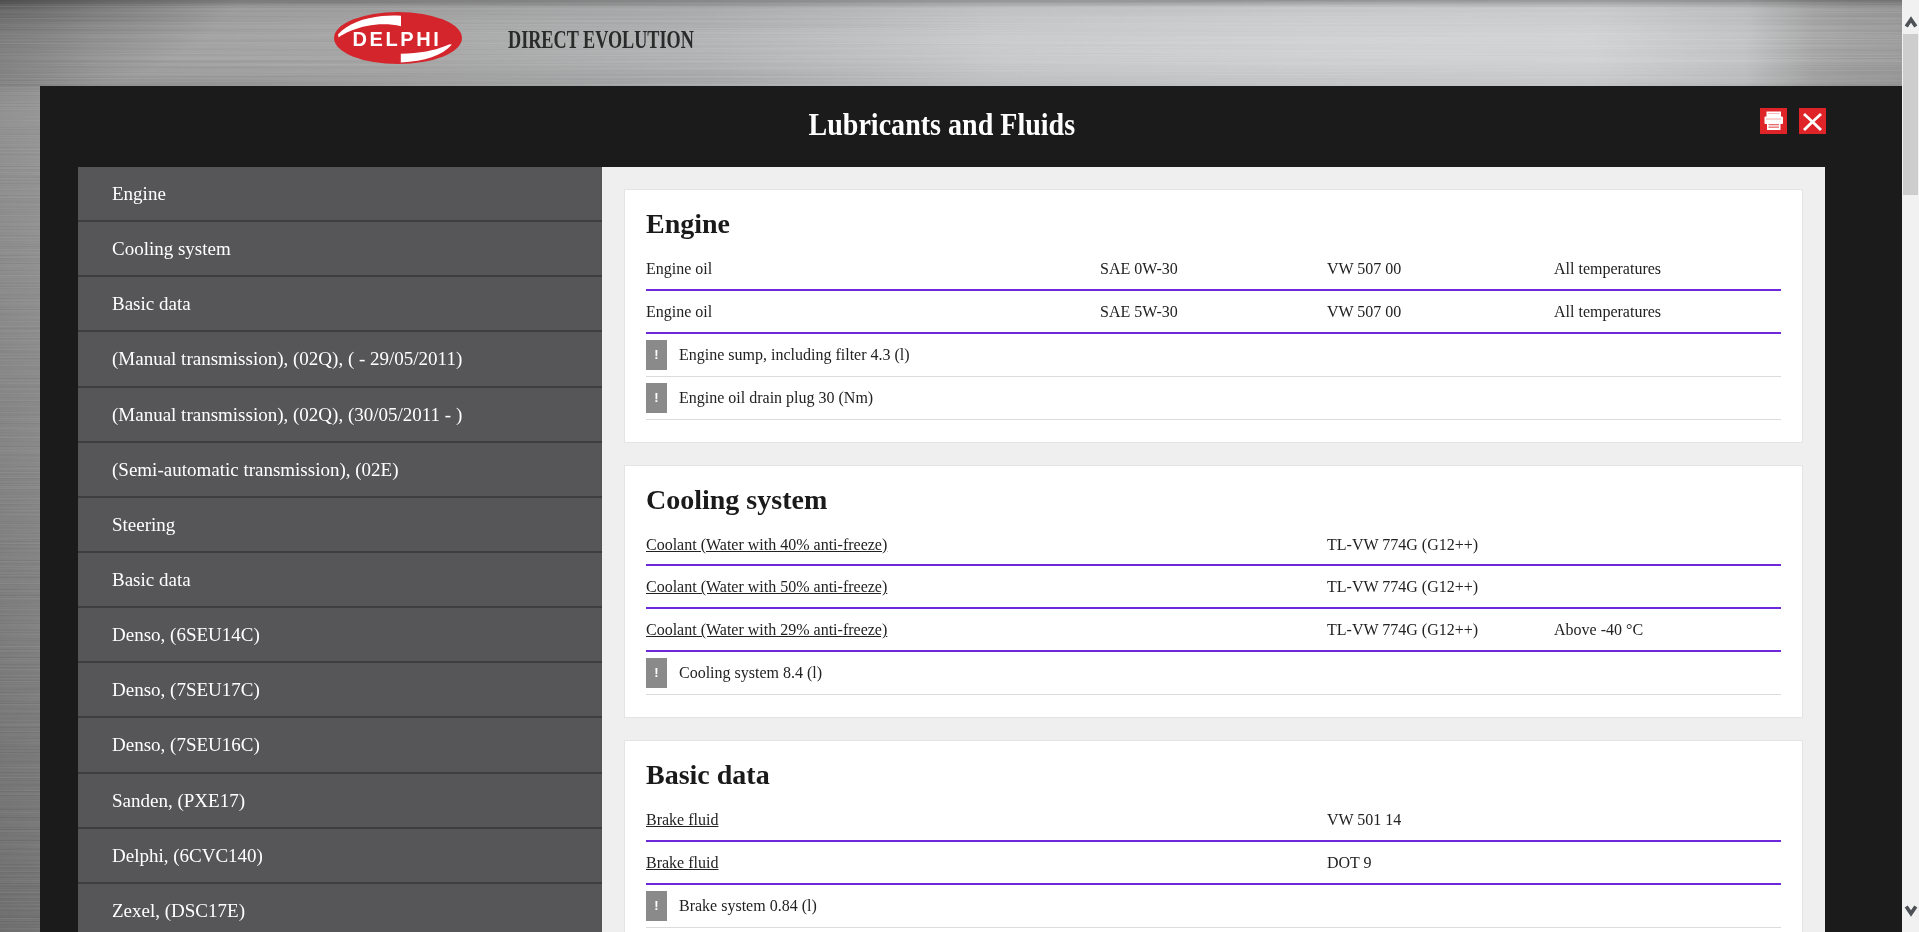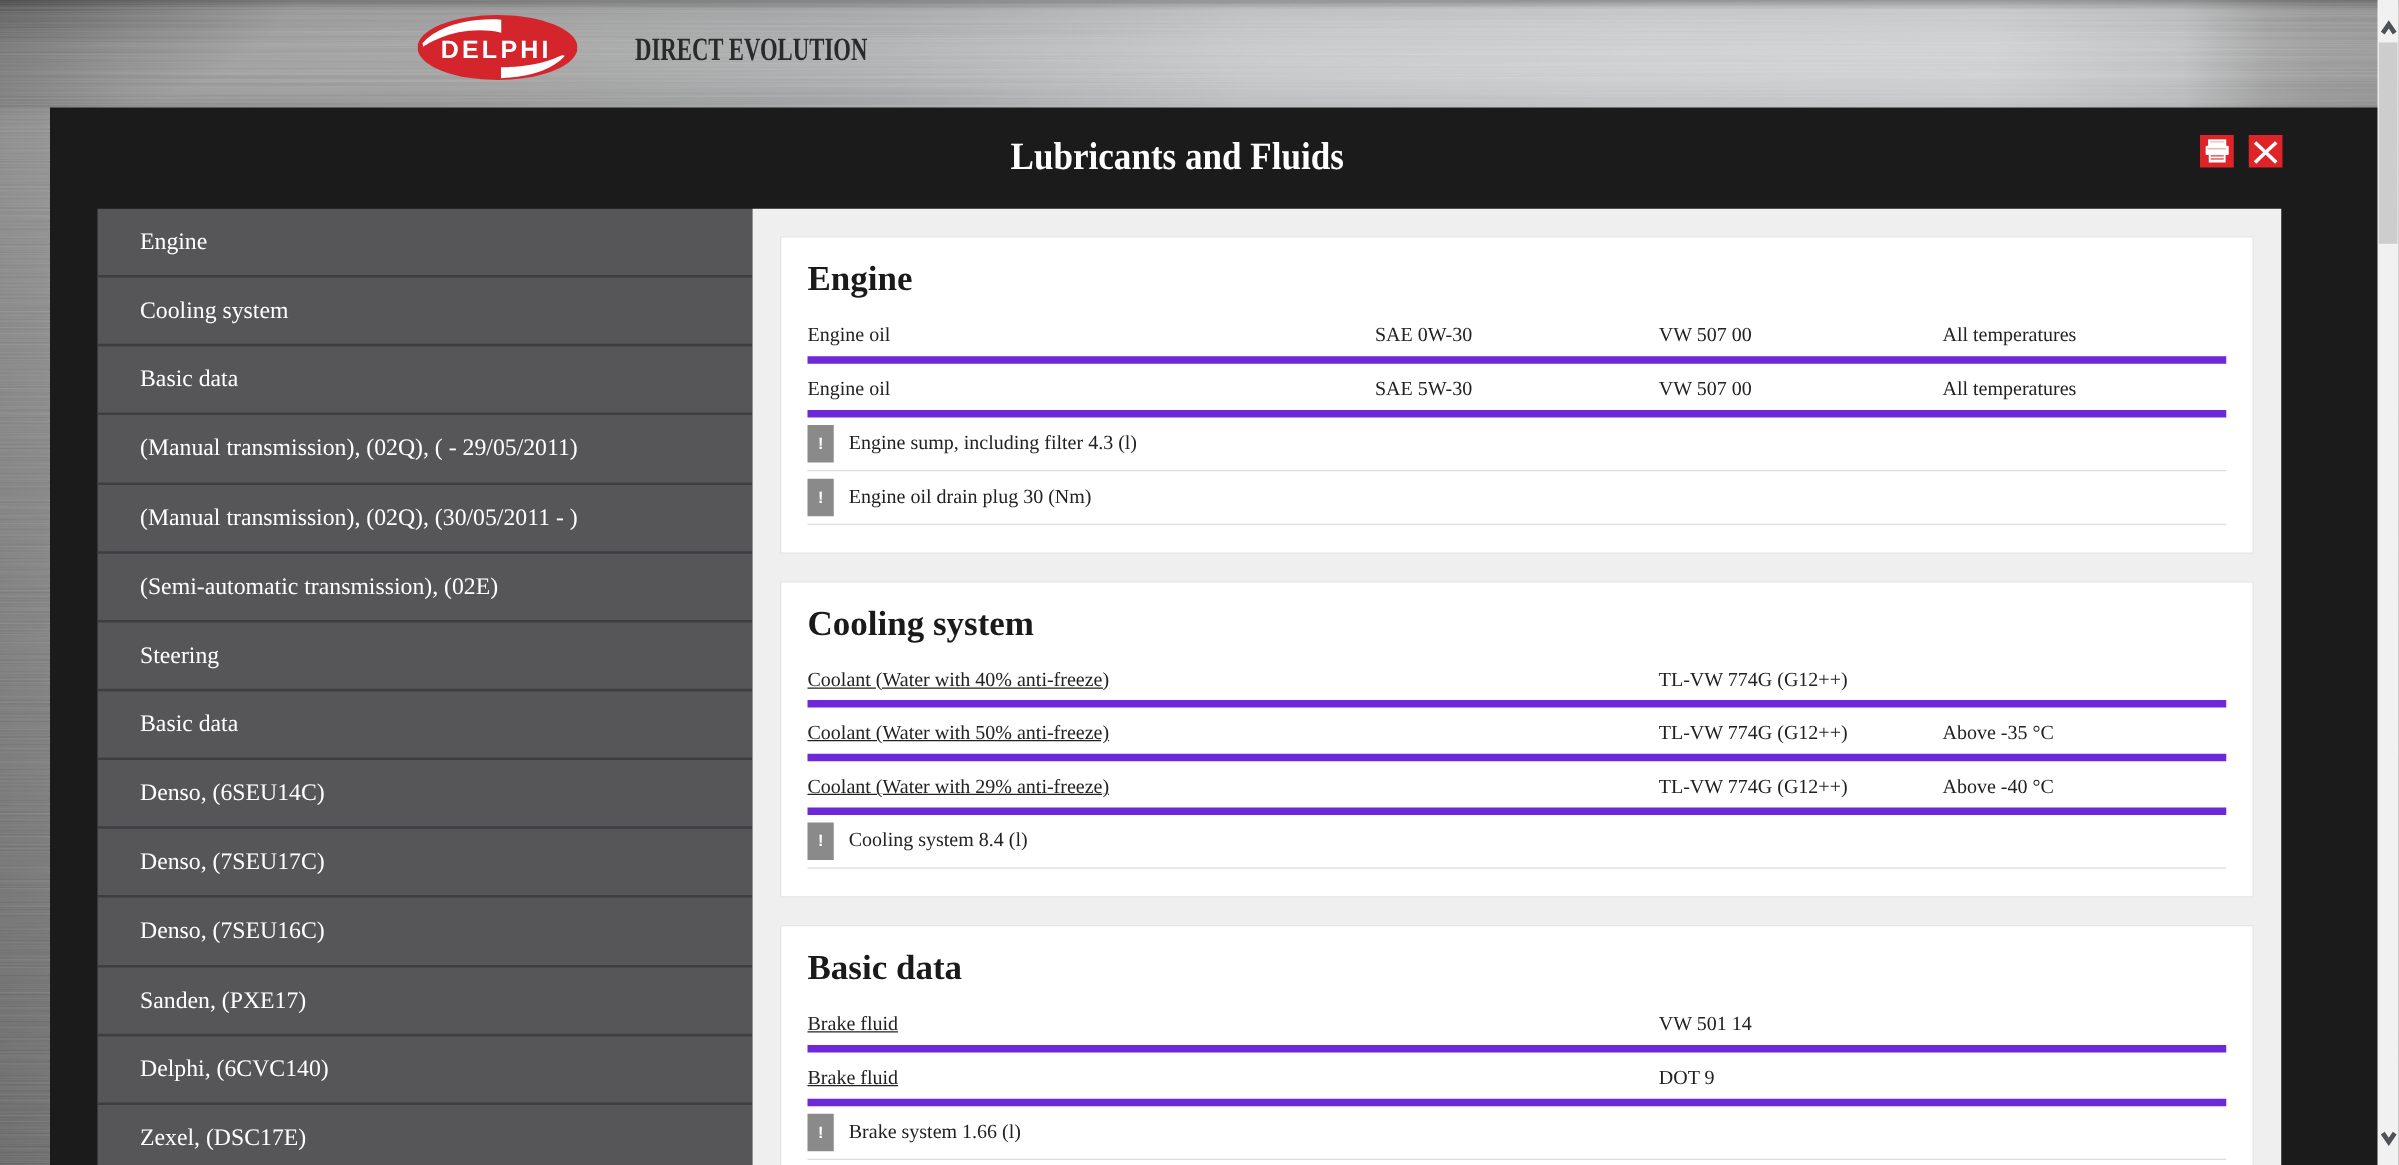--- a/index.html
+++ b/index.html
@@ -13,21 +13,21 @@
 #modal{position:absolute;left:40px;top:86px;width:1823px;height:846px;background:#1b1b1b;padding-left:47px;}
 #title{position:absolute;left:0;top:21px;width:1802px;text-align:center;font-size:31px;font-weight:bold;color:#fff;transform:translateX(-3px) scaleX(0.905);transform-origin:941px 50%;}
 .rbtn{position:absolute;top:22px;width:27px;height:26px;background:#de2329;}
 #printbtn{left:1720px;}
 #closebtn{left:1759px;}
 #side{position:absolute;left:38px;top:81px;width:524px;}
 .mi{height:53.15px;border-bottom:2px solid #3e3e41;background:#565659;color:#fff;font-size:19px;line-height:53px;padding-left:34px;box-sizing:content-box;}
 #content{position:absolute;left:562px;top:81px;width:1223px;height:765px;background:#efefef;overflow:hidden;}
 .card{margin:22px 22px 0 22px;background:#fff;border:1px solid #e4e4e4;padding:19px 21px 22px 21px;}
 .card h2{margin:0 0 9px 0;font-size:28px;line-height:30px;color:#1a1a1a;font-weight:bold;}
-.trow{display:flex;height:42.9px;line-height:42.9px;border-bottom:6px solid #6d28d9;font-size:16px;color:#222;box-sizing:border-box;}
+.trow{display:flex;height:42.9px;line-height:42.9px;border-bottom:2px solid #6d28d9;font-size:16px;color:#222;box-sizing:border-box;}
 .c40{width:40%;}.c20{width:20%;}.c60{width:60%;text-decoration:underline;}
 .bang{display:flex;align-items:center;height:42.9px;border-bottom:1px solid #dcdcdc;font-size:16px;color:#222;box-sizing:border-box;}
 .bico{width:21px;height:30px;background:#8a8a8a;color:#fff;font-family:"Liberation Sans",sans-serif;font-size:13px;font-weight:bold;text-align:center;line-height:30px;margin-right:12px;flex:0 0 21px;}
 #sbar{position:absolute;left:1902px;top:0;width:17px;height:932px;background:#f1f1f1;}
 #sthumb{position:absolute;left:1903px;top:34px;width:15px;height:161px;background:#cdcdcd;}
 </style></head><body>
 <div id="metal"></div>
 <div id="shine"></div>
 <svg id="tex" width="1919" height="932">
     <filter id="f">
@@ -101,21 +101,20 @@
 </div>
 <div class="card">
 <h2>Cooling system</h2>
 <div class="trow">
           <div class="c60">Coolant (Water with 40% anti-freeze)</div>
           <div class="c20">TL-VW 774G (G12++)</div>
         </div>
 <div class="trow">
           <div class="c60">Coolant (Water with 50% anti-freeze)</div>
           <div class="c20">TL-VW 774G (G12++)</div>
-          <div class="c20">Above -35 °C</div>
         </div>
 <div class="trow">
           <div class="c60">Coolant (Water with 29% anti-freeze)</div>
           <div class="c20">TL-VW 774G (G12++)</div>
           <div class="c20">Above -40 °C</div>
         </div>
 <div class="bang">
           <div class="bico">!</div>
           <div>Cooling system 8.4 (l)</div>
         </div>
@@ -127,21 +126,21 @@
           <div class="c20">VW 501 14</div>
           <div class="c20"></div>
         </div>
 <div class="trow">
           <div class="c60">Brake fluid</div>
           <div class="c20">DOT 9</div>
           <div class="c20"></div>
         </div>
 <div class="bang">
           <div class="bico">!</div>
-          <div>Brake system 1.66 (l)</div>
+          <div>Brake system 0.84 (l)</div>
         </div>
 </div>
 </div>
 </div>
 <div id="sbar"></div>
 <div id="sthumb"></div>
 <svg style="position:absolute;left:1904px;top:14px;" width="14" height="17" viewBox="0 0 14 17">
     <path d="M2.2,12.5 L7,5.5 L11.8,12.5" fill="none" stroke="#4e5256" stroke-width="3.7"></path>
   </svg>
 <svg style="position:absolute;left:1904px;top:902px;" width="14" height="17" viewBox="0 0 14 17">

